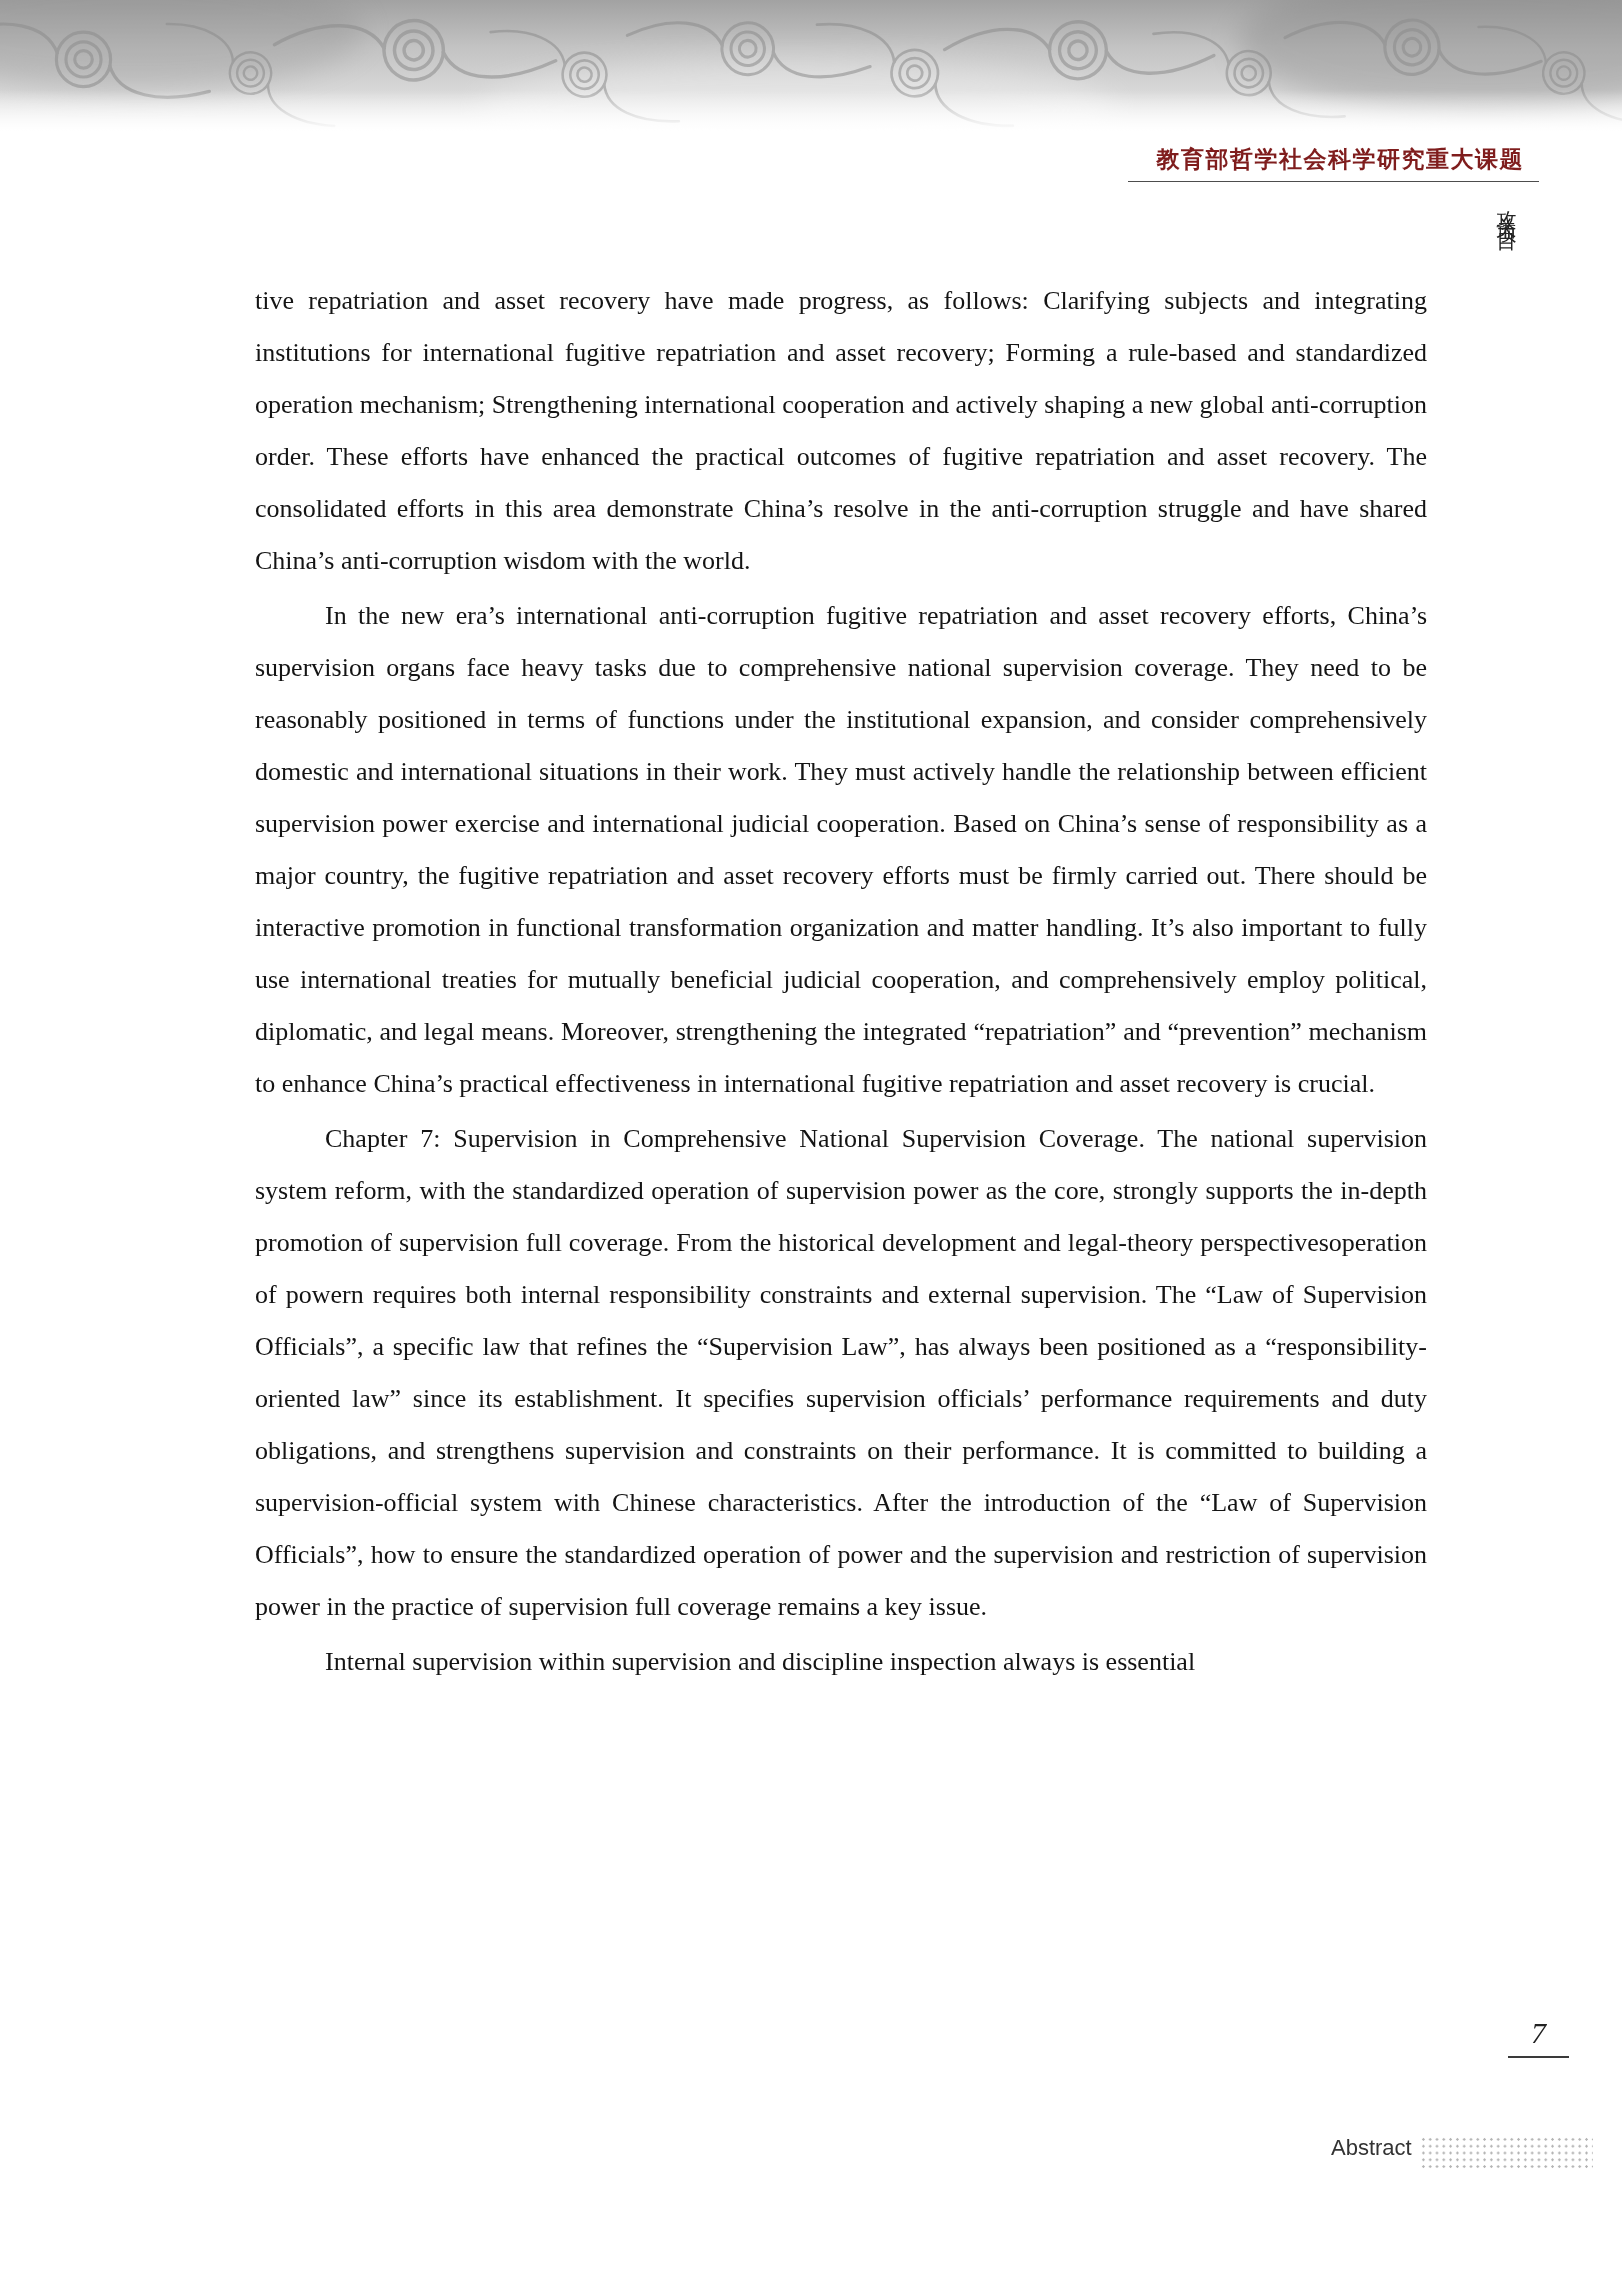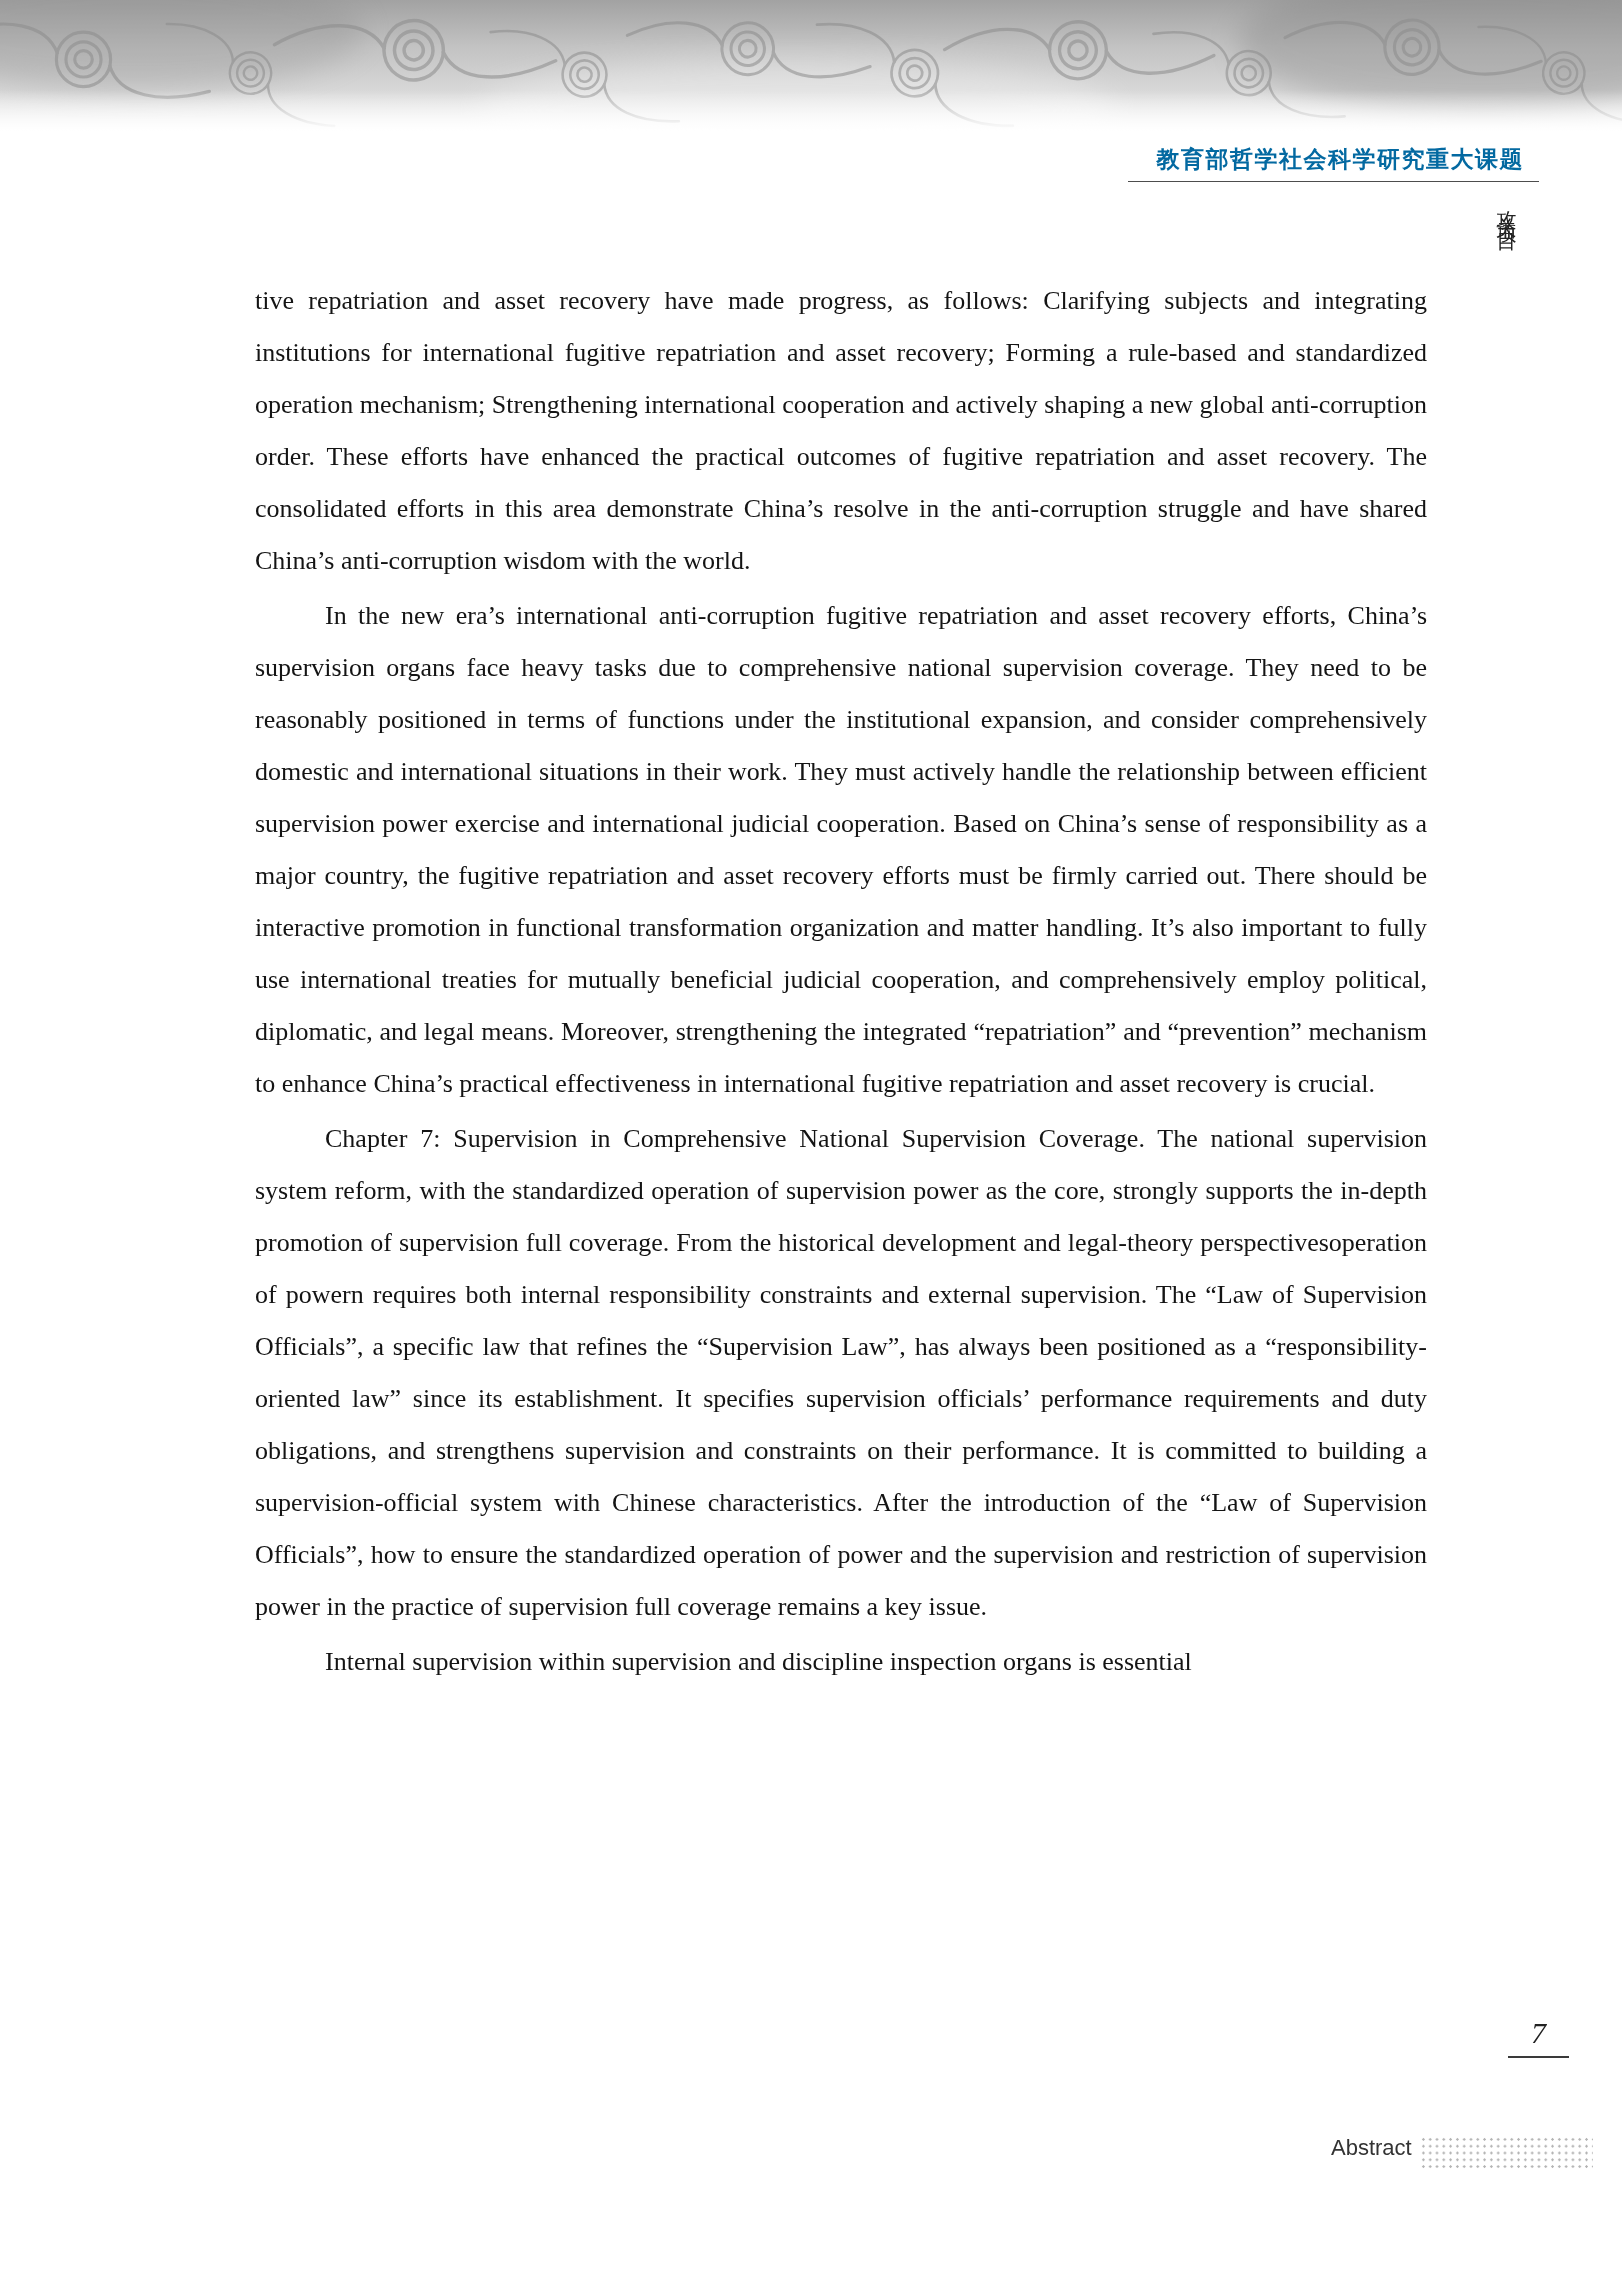--- a/index.html
+++ b/index.html
@@ -13,21 +13,21 @@
   }
   .band{
     position:absolute; top:0; left:0;
     width:1623px; height:131px;
     display:block;
   }
   .header-title{
     position:absolute; top:144px; right:99px;
     font-family:"Liberation Sans", sans-serif;
     font-weight:bold; font-size:23px; letter-spacing:1.5px;
-    color:#0369a1; white-space:nowrap;
+    color:#7f1d1d; white-space:nowrap;
   }
   .header-rule{
     position:absolute; top:181px; left:1128px; width:411px; height:0;
     border-top:1.5px solid #4d4d4d;
   }
   .vertical-label{
     position:absolute; top:194px; right:102px;
     writing-mode:vertical-rl; text-orientation:upright;
     font-family:"Liberation Sans", sans-serif;
     font-size:20px; letter-spacing:7.6px; color:#222222;
@@ -104,19 +104,19 @@
 </svg>
 
 <div class="header-title">教育部哲学社会科学研究重大课题</div>
 <div class="header-rule"></div>
 <div class="vertical-label">攻关项目</div>
 
 <main class="body-text">
   <p class="para first">tive repatriation and asset recovery have made progress, as follows: Clarifying subjects and integrating institutions for international fugitive repatriation and asset recovery; Forming a rule-based and standardized operation mechanism; Strengthening international cooperation and actively shaping a new global anti-corruption order. These efforts have enhanced the practical outcomes of fugitive repatriation and asset recovery. The consolidated efforts in this area demonstrate China’s resolve in the anti-corruption struggle and have shared China’s anti-corruption wisdom with the world.</p>
   <p class="para">In the new era’s international anti-corruption fugitive repatriation and asset recovery efforts, China’s supervision organs face heavy tasks due to comprehensive national supervision coverage. They need to be reasonably positioned in terms of functions under the institutional expansion, and consider comprehensively domestic and international situations in their work. They must actively handle the relationship between efficient supervision power exercise and international judicial cooperation. Based on China’s sense of responsibility as a major country, the fugitive repatriation and asset recovery efforts must be firmly carried out. There should be interactive promotion in functional transformation organization and matter handling. It’s also important to fully use international treaties for mutually beneficial judicial cooperation, and comprehensively employ political, diplomatic, and legal means. Moreover, strengthening the integrated “repatriation” and “prevention” mechanism to enhance China’s practical effectiveness in international fugitive repatriation and asset recovery is crucial.</p>
   <p class="para">Chapter 7: Supervision in Comprehensive National Supervision Coverage. The national supervision system reform, with the standardized operation of supervision power as the core, strongly supports the in-depth promotion of supervision full coverage. From the historical development and legal-theory perspectivesoperation of powern requires both internal responsibility constraints and external supervision. The “Law of Supervision Officials”, a specific law that refines the “Supervision Law”, has always been positioned as a “responsibility-oriented law” since its establishment. It specifies supervision officials’ performance requirements and duty obligations, and strengthens supervision and constraints on their performance. It is committed to building a supervision-official system with Chinese characteristics. After the introduction of the “Law of Supervision Officials”, how to ensure the standardized operation of power and the supervision and restriction of supervision power in the practice of supervision full coverage remains a key issue.</p>
-  <p class="para">Internal supervision within supervision and discipline inspection organs is essential</p>
+  <p class="para">Internal supervision within supervision and discipline inspection always is essential</p>
 </main>
 
 <div class="page-number">7</div>
 <div class="footer-label">Abstract</div>
 <div class="footer-dots"></div>
 
 
 </body></html>

